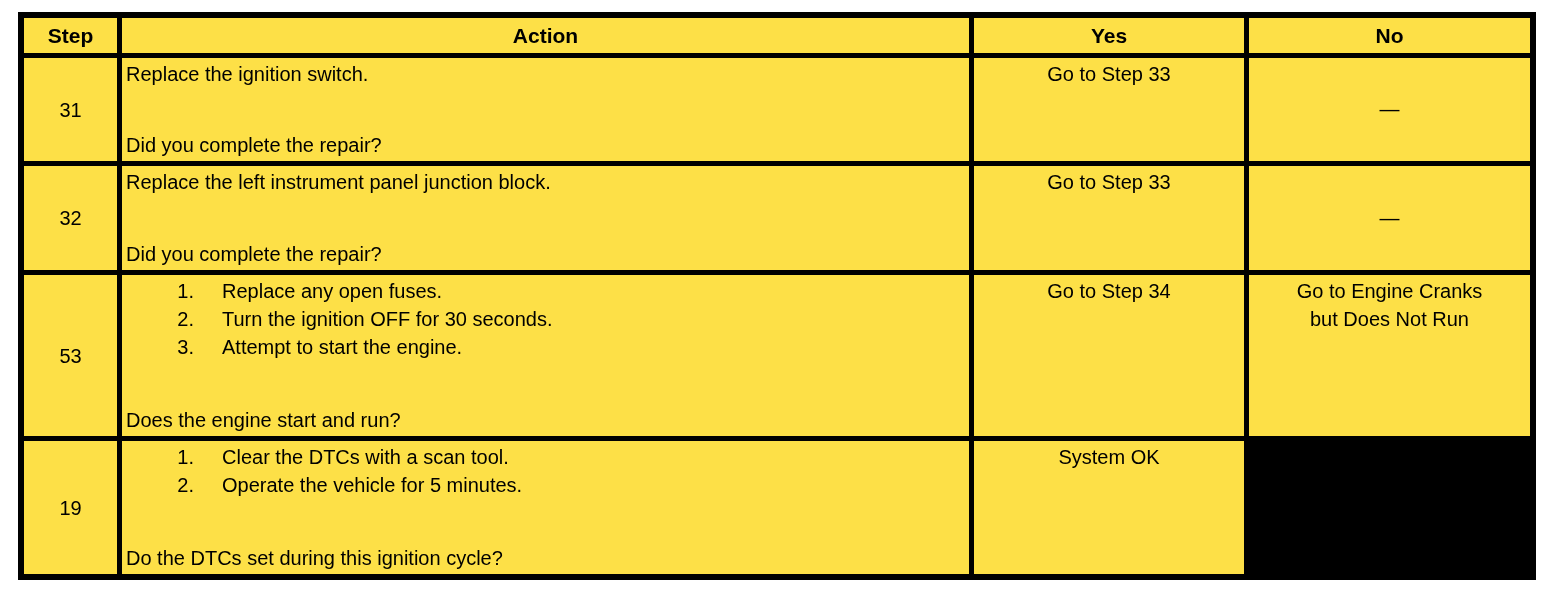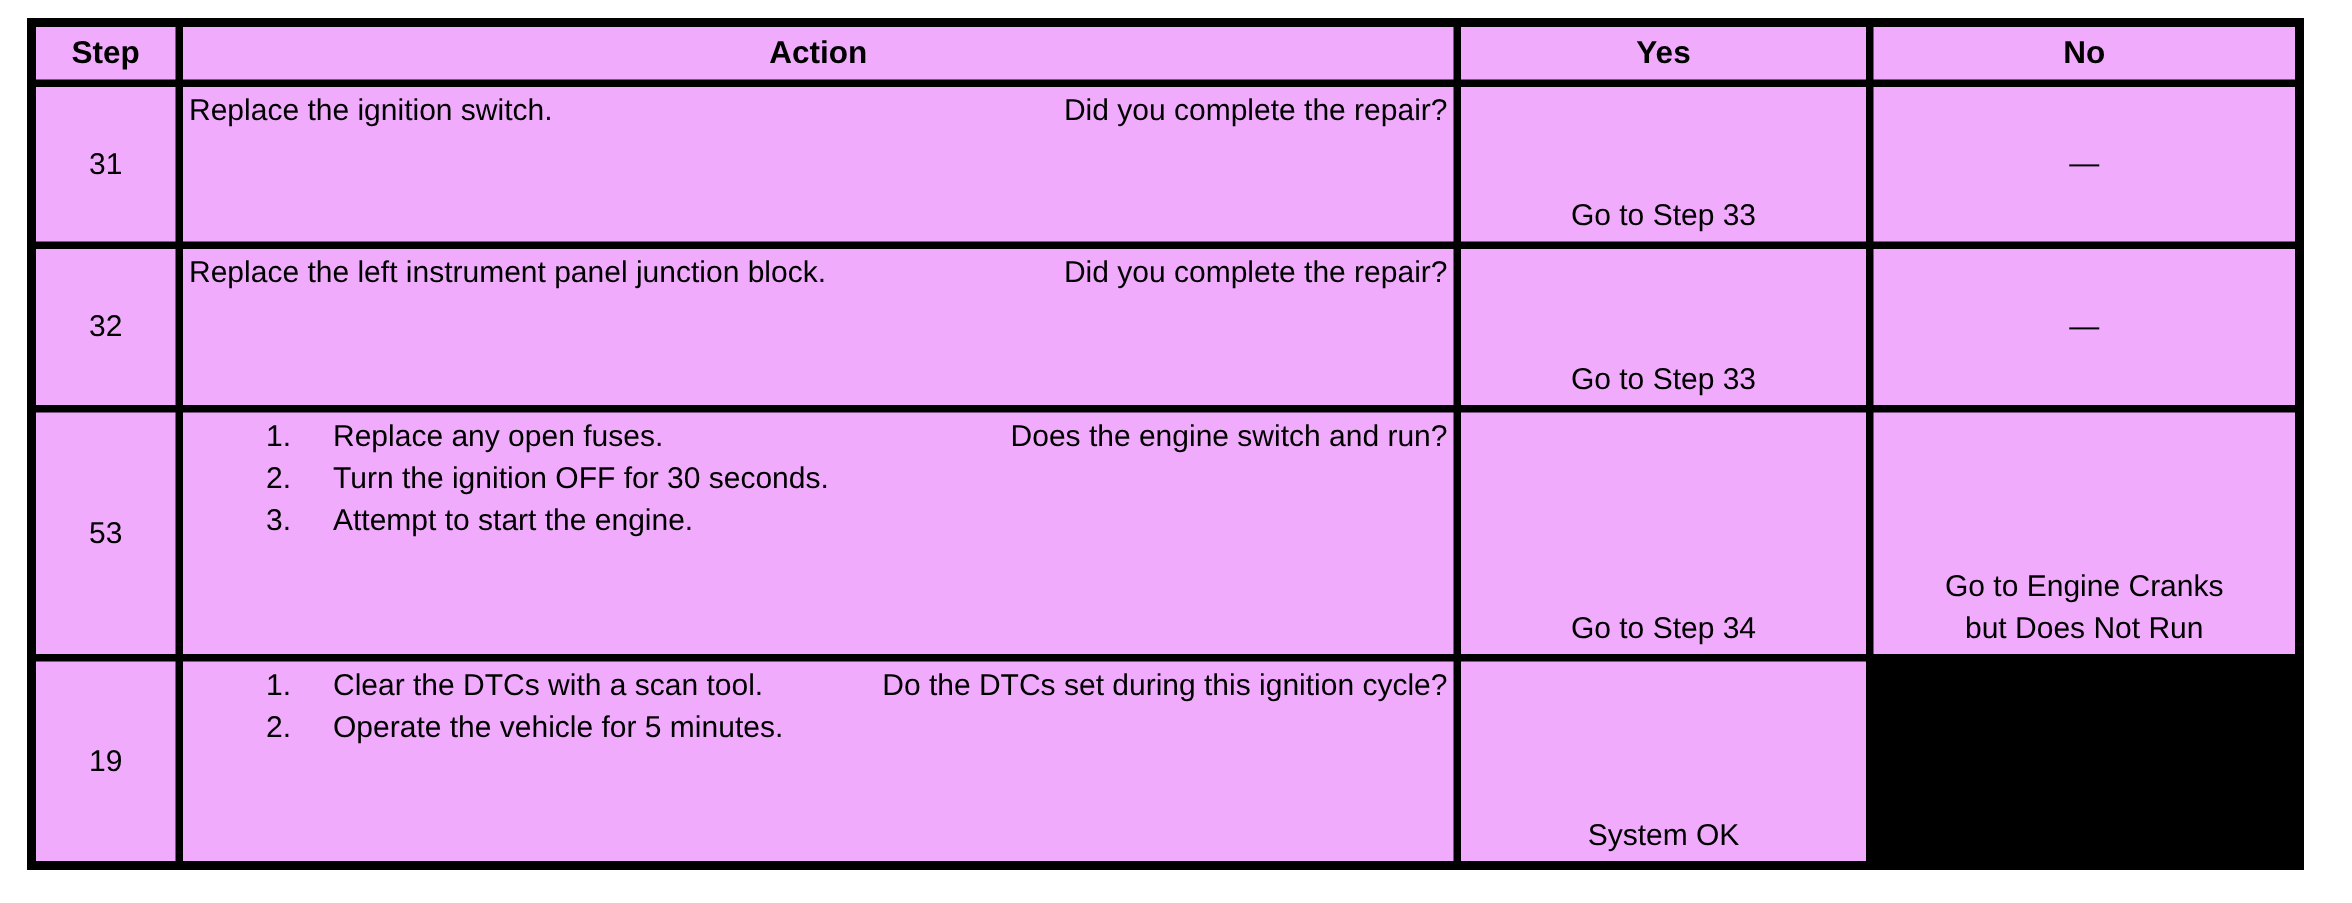--- a/index.html
+++ b/index.html
@@ -21,51 +21,50 @@
     display: grid;
     grid-template-columns: 93px 847px 270px 281px;
     grid-template-rows: 35px 103px 104px 161px 133px;
     gap: 5px;
     background: #000000;
     border: 6px solid #000000;
     width: max-content;
     margin: 12px 0 0 18px;
   }
   .cell {
-    background: #f0abfc;
+    background: #fde047;
     font-size: 20px;
     line-height: 28px;
     overflow: hidden;
   }
   .head {
     display: flex;
     align-items: center;
     justify-content: center;
     font-weight: bold;
     font-size: 21px;
   }
   .step {
     display: flex;
     align-items: center;
     justify-content: center;
   }
   .action {
     display: flex;
-    flex-direction: row;
+    flex-direction: column;
     justify-content: space-between;
     padding: 2px 4px 2px 4px;
   }
   .oli { display: flex; }
   .oli .num { flex: none; width: 68px; text-align: right; }
   .oli .txt { margin-left: 28px; }
   .refcell {
     display: flex;
     flex-direction: column;
     align-items: center;
-    justify-content: flex-end;
     text-align: center;
     padding: 2px 4px 3px 4px;
     white-space: pre-line;
   }
   .refcell.vcenter { justify-content: center; }
 </style>
 </head>
 <body>
 
 <div class="page">
@@ -109,21 +108,21 @@
         </div>
         <div class="oli">
           <span class="num">2.</span>
           <span class="txt">Turn the ignition OFF for 30 seconds.</span>
         </div>
         <div class="oli">
           <span class="num">3.</span>
           <span class="txt">Attempt to start the engine.</span>
         </div>
       </div>
-      <div>Does the engine switch and run?</div>
+      <div>Does the engine start and run?</div>
     </div>
     <div class="cell refcell">
       <div>Go to Step 34</div>
     </div>
     <div class="cell refcell">
       <div>Go to Engine Cranks
 but Does Not Run</div>
     </div>
 
     <div class="cell step">19</div>

